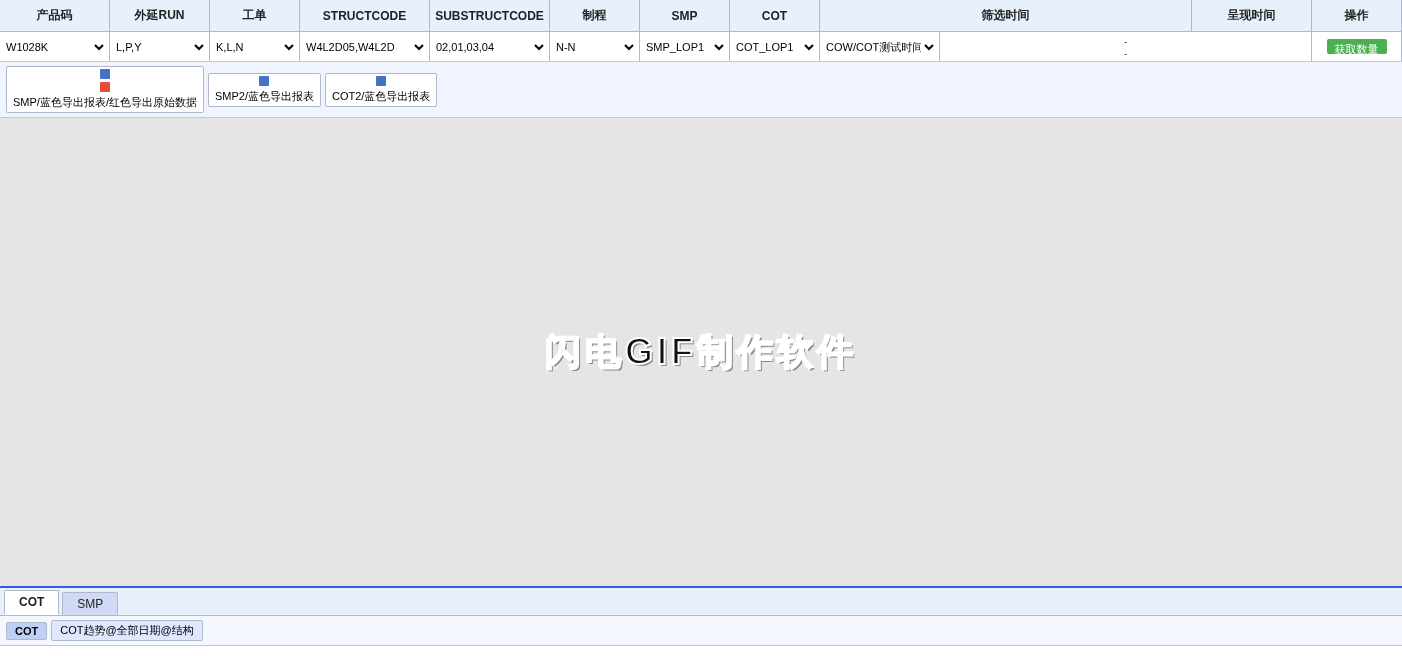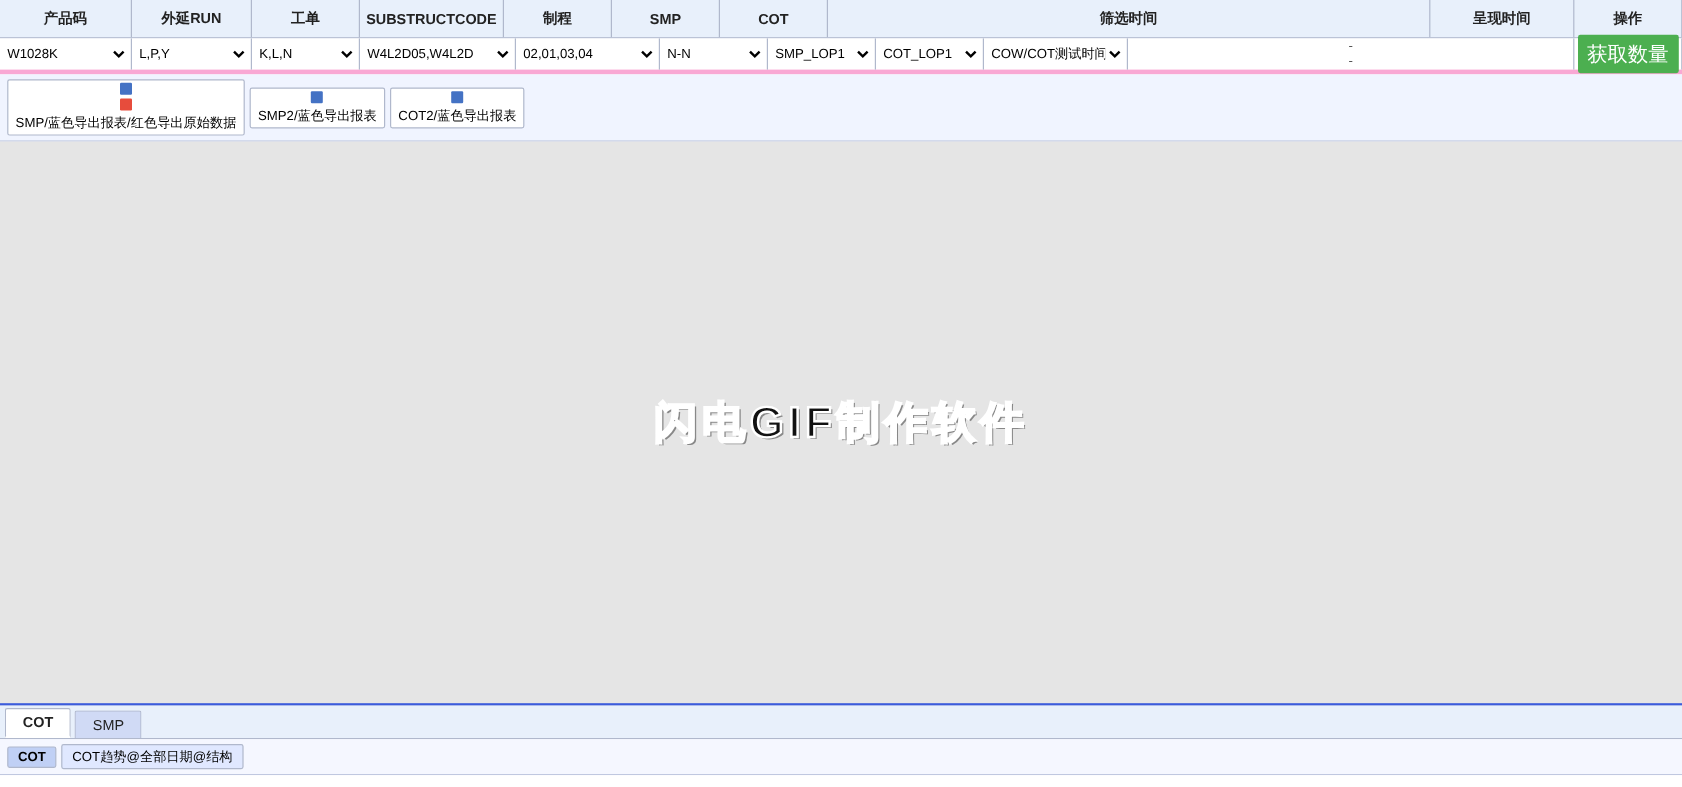--- a/index.html
+++ b/index.html
@@ -30,21 +30,21 @@
       justify-content: center;
       font-weight: bold;
       color: #222;
       font-size: 12px;
     }
 
     
     .filter-row {
       display: flex;
       background: #fff;
-      border-bottom: 4px solid #f9a8d4;
+      border-bottom: 1px solid #f9a8d4;
       height: 30px;
       align-items: center;
     }
     .filter-cell {
       border-right: 1px solid #b0b8cc;
       height: 100%;
       display: flex;
       align-items: center;
       padding: 0 2px;
     }
@@ -177,24 +177,24 @@
     }
 
     
     .action-btn {
       background: #4caf50;
       color: #fff;
       border: none;
       border-radius: 2px;
       padding: 3px 8px;
       cursor: pointer;
-      font-size: 17px;
+      font-size: 11px;
       font-family: Microsoft YaHei, SimHei, Arial, sans-serif;
       white-space: nowrap;
-      height: 32px;
+      height: 15px;
       text-align: center;
     }
 
     
     .range-area {
       display: flex;
       align-items: center;
       gap: 2px;
       width: 100%;
     }
@@ -226,20 +226,23 @@
   <div class="header-row">
     <div class="header-cell col-product">
       <span>产品码</span>
     </div>
     <div class="header-cell col-run">
       <span>外延RUN</span>
     </div>
     <div class="header-cell col-station">
       <span>工单</span>
     </div>
+    <div class="header-cell col-struct">
+      <span>STRUCTCODE</span>
+    </div>
     <div class="header-cell col-substruct">
       <span>SUBSTRUCTCODE</span>
     </div>
     <div class="header-cell col-process">
       <span>制程</span>
     </div>
     <div class="header-cell col-smp">
       <span>SMP</span>
     </div>
     <div class="header-cell col-cot">

